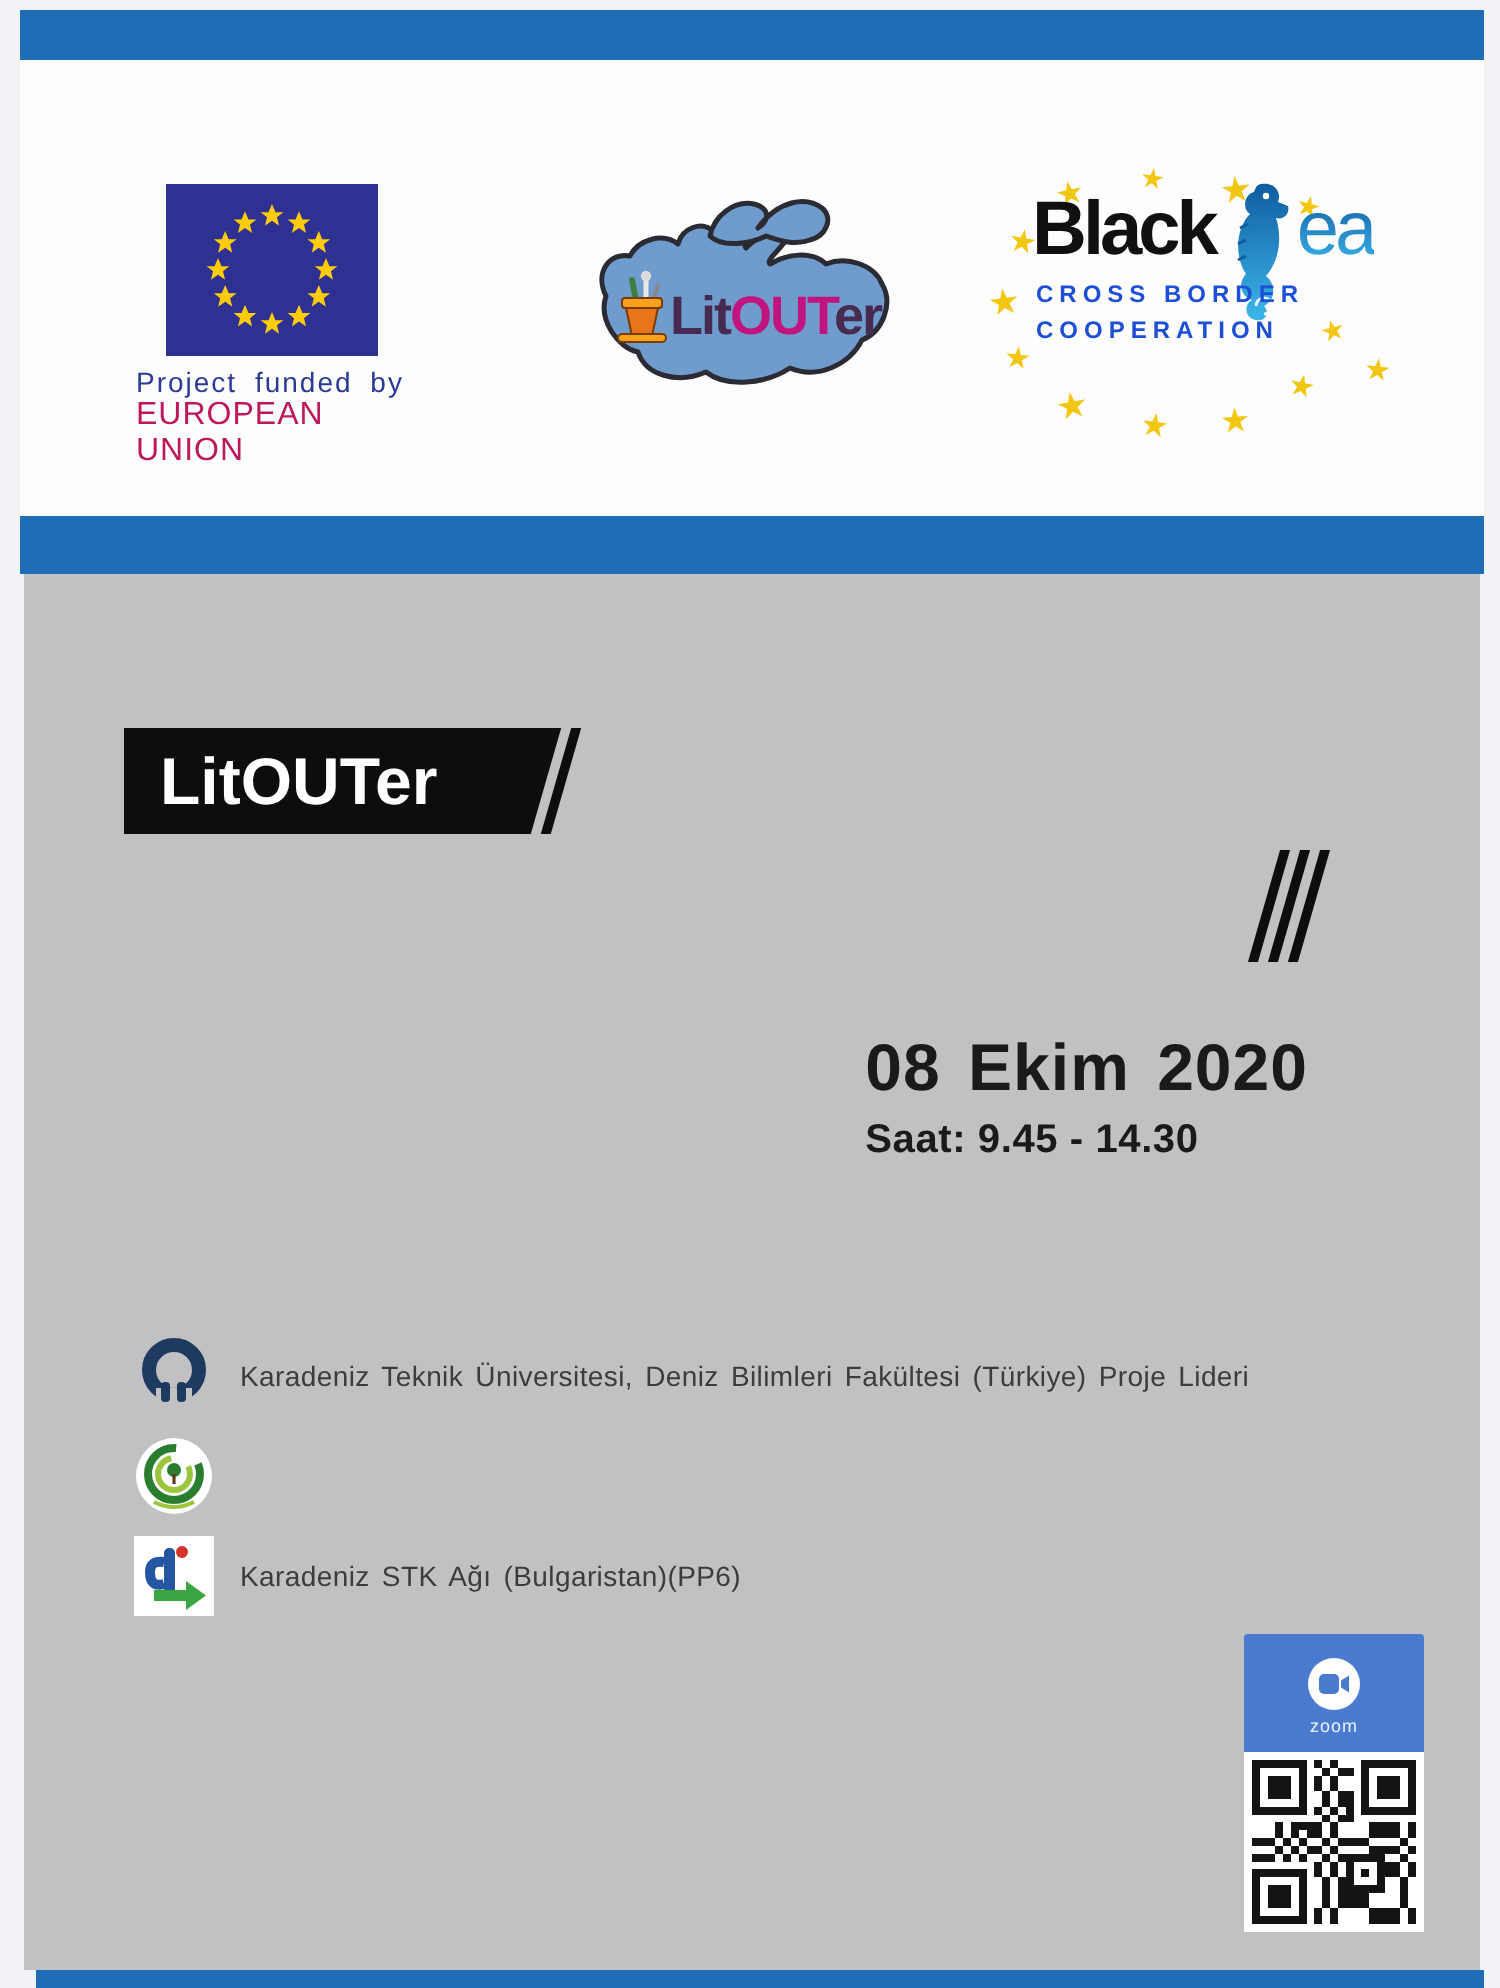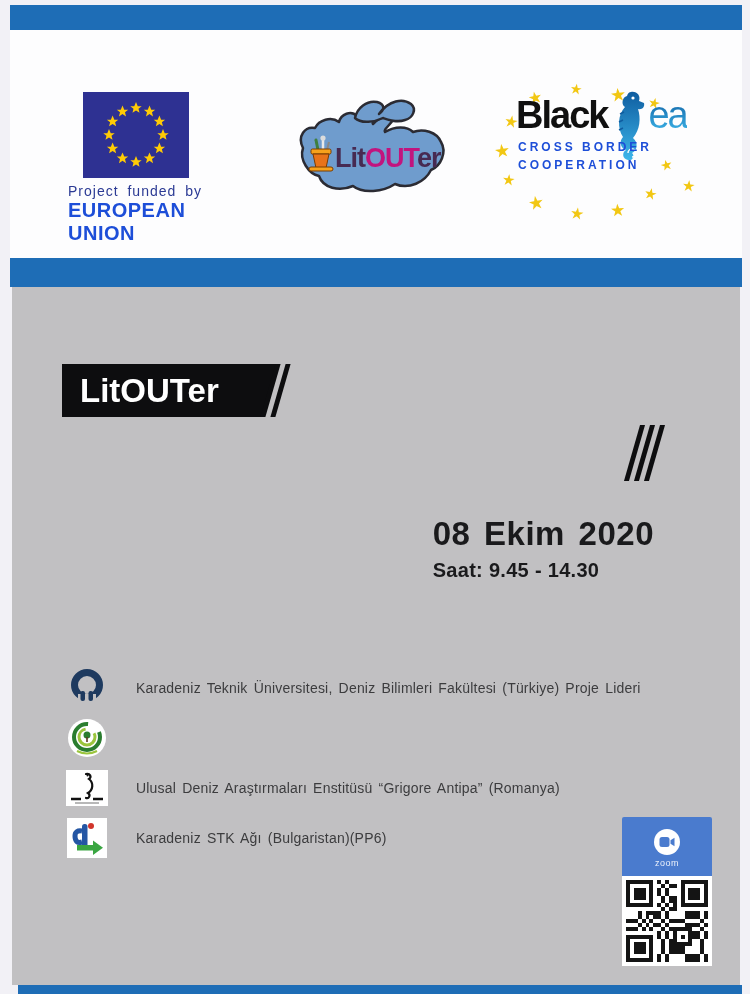--- a/index.html
+++ b/index.html
@@ -10,21 +10,21 @@
   .bar-top{left:10px;top:5px;width:732px;height:25px;}
   .bar-mid{left:10px;top:258px;width:732px;height:29px;}
   .bar-bottom{left:18px;top:985px;width:724px;height:9px;}
   .header-white{position:absolute;left:10px;top:30px;width:732px;height:228px;background:#fdfdfe;}
   .body-gray{position:absolute;left:12px;top:287px;width:728px;height:698px;background:#c1c0c2;}
 
   
   .eu-block{position:absolute;left:58px;top:62px;width:136px;text-align:left;}
   .eu-flag{display:block;margin:0 auto;}
   .eu-line1{margin-top:5px;font-size:14px;color:#2b3a94;letter-spacing:1px;word-spacing:4px;}
-  .eu-line2{font-size:20px;font-weight:bold;color:#1d4ed8;letter-spacing:.5px;}
+  .eu-line2{font-size:16px;font-weight:normal;color:#be185d;letter-spacing:.5px;}
 
   
   .lit-block{position:absolute;left:275px;top:66px;width:172px;height:116px;}
   .lit-map{position:absolute;left:0;top:0;}
   .lit-text{position:absolute;left:50px;top:47px;font-size:27px;font-weight:bold;letter-spacing:-1px;}
   .lit-a{color:#472a52;} .lit-b{color:#c2147e;}
 
   
   .bs-block{position:absolute;left:482px;top:52px;width:212px;height:155px;}
   .bs-star{position:absolute;color:#f2c713;line-height:1;}
@@ -52,21 +52,21 @@
 
   
   .date-block{position:absolute;top:228px;right:86px;text-align:left;color:#1a1a1c;}
   .date-main{font-size:33px;font-weight:bold;letter-spacing:.5px;word-spacing:4px;}
   .date-time{font-size:20px;font-weight:bold;margin-top:6px;letter-spacing:.3px;}
 
   
   .partners{position:absolute;left:54px;top:376px;width:620px;}
   .partner-row{display:flex;align-items:center;height:50px;}
   .p-icon{width:42px;height:42px;flex:0 0 42px;display:flex;align-items:center;justify-content:center;}
-  .p-label{margin-left:28px;font-size:14px;color:#3c3c3e;font-weight:500;letter-spacing:.2px;word-spacing:2px;}
+  .p-label{margin-left:12px;font-size:14px;color:#3c3c3e;font-weight:500;letter-spacing:.2px;word-spacing:2px;}
 
   
   .zoom-btn{position:absolute;left:610px;top:530px;width:90px;height:62px;background:#4a7bce;
       border-radius:2px;display:flex;flex-direction:column;align-items:center;justify-content:center;cursor:pointer;}
   .zoom-circle{width:26px;height:26px;border-radius:50%;background:#ffffff;display:flex;
       align-items:center;justify-content:center;}
   .zoom-label{font-size:9px;color:#eaf0fb;margin-top:3px;letter-spacing:.5px;}
   .qr-box{position:absolute;left:610px;top:589px;width:90px;height:90px;background:#ffffff;padding:0;}
   .qr-box svg{display:block;width:90px;height:90px;padding:4px;box-sizing:border-box;}
 </style>
@@ -193,32 +193,20 @@
             <circle cx="20" cy="19" r="8" fill="none" stroke="#9bc53d" stroke-width="3" stroke-dasharray="36 10"></circle>
             <circle cx="20" cy="17" r="3.5" fill="#2a7d2f"></circle>
             <rect x="19.2" y="19" width="1.6" height="5" fill="#5b3a1e"></rect>
             <path d="M10,33 q10,5 20,0" fill="none" stroke="#9bc53d" stroke-width="2"></path>
           </svg>
         </div>
       </div>
 
 
 
-      <div class="partner-row">
-        <div class="p-icon">
-          <svg width="42" height="36" viewBox="0 0 42 36">
-            <rect width="42" height="36" fill="#ffffff"></rect>
-            <path d="M20,4 C24,3 26,7 23,9 C28,13 27,20 22,23 C25,25 23,29 20,28" fill="none" stroke="#111" stroke-width="2.2" stroke-linecap="round"></path>
-            <circle cx="21.5" cy="5.5" r="1" fill="#111"></circle>
-            <path d="M5,29 L15,29 M27,29 L37,29" stroke="#111" stroke-width="2.6"></path>
-            <path d="M9,33 L33,33" stroke="#9a9a9a" stroke-width="1.4"></path>
-          </svg>
-        </div>
-        <span class="p-label">Ulusal Deniz Araştırmaları Enstitüsü “Grigore Antipa” (Romanya)</span>
-      </div>
 
       <div class="partner-row">
         <div class="p-icon">
           <svg width="40" height="40" viewBox="0 0 40 40">
             <rect width="40" height="40" fill="#ffffff"></rect>
             <rect x="15" y="6" width="5.5" height="23" rx="2.5" fill="#2456a4"></rect>
             <path d="M15,24 q-7,2 -7,-6 q0,-6 7,-5" fill="none" stroke="#2456a4" stroke-width="5"></path>
             <circle cx="24" cy="8" r="3" fill="#d1352b"></circle>
             <rect x="10" y="27" width="17" height="5.5" fill="#3aa642"></rect>
             <path d="M26,22.5 L36,29.8 L26,37 Z" fill="#3aa642"></path>

